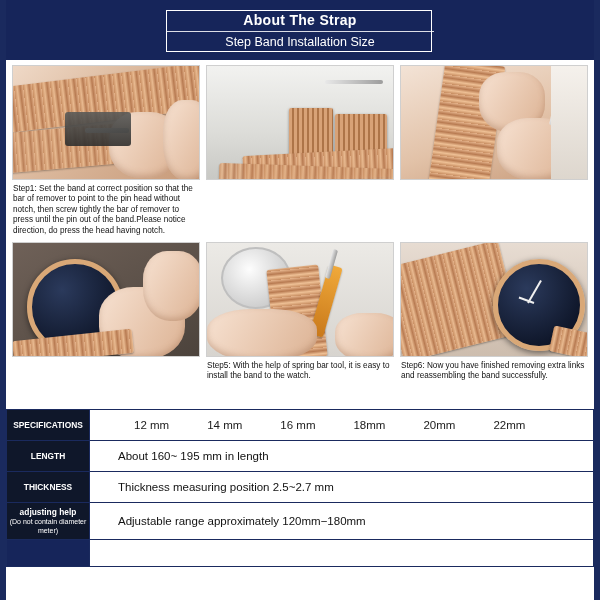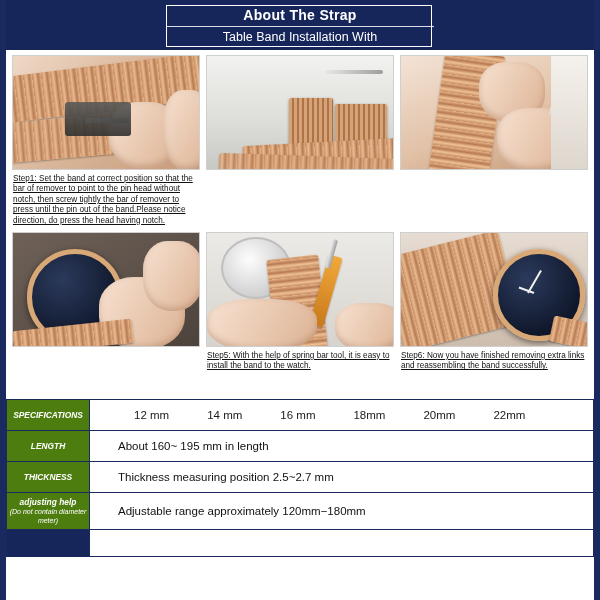--- a/index.html
+++ b/index.html
@@ -20,21 +20,21 @@
     height: 600px;
     border-left: 6px solid #1a2a5e;
     border-right: 6px solid #1a2a5e;
     box-sizing: border-box;
     background: #ffffff;
   }
 
   
   .header {
     position: relative;
-    height: 50px;
+    height: 60px;
     background: #16255a;
     display: flex;
     align-items: center;
     justify-content: center;
   }
   .header-inner {
     position: relative;
     width: 268px;
     text-align: center;
     color: #ffffff;
@@ -91,21 +91,20 @@
     overflow: hidden;
     position: relative;
     background: #d9c9bd;
   }
   .caption {
     font-size: 8.2px;
     line-height: 10.4px;
     padding: 4px 1px 0 1px;
     color: #111;
     min-height: 42px;
-    text-decoration: underline;
   }
 
   
   .bg {
     position: absolute;
     inset: 0;
   }
   .skin-a { background: linear-gradient(135deg,#efd9c7 0%,#dbb89c 45%,#c79a79 100%); }
   .skin-b { background: linear-gradient(160deg,#f3e3d6 0%,#e2c2a8 55%,#c79a79 100%); }
   .grey-a { background: linear-gradient(180deg,#f2f2f0 0%,#dcdcd8 60%,#c8c8c4 100%); }
@@ -181,28 +180,27 @@
     border-collapse: collapse;
     table-layout: fixed;
     font-size: 11px;
   }
   .spec-table td {
     border: 1px solid #1a2a5e;
     vertical-align: middle;
   }
   .spec-label {
     width: 78px;
-    background: #4d7c0f;
+    background: #0f172a;
     color: #ffffff;
     text-align: center;
     font-size: 8.4px;
     font-weight: bold;
     line-height: 10px;
     padding: 4px 2px;
-    font-style: italic;
   }
   .spec-label small {
     font-size: 7px;
     font-weight: normal;
     display: block;
     line-height: 9px;
   }
   .spec-value {
     padding: 9px 10px 9px 28px;
     font-size: 11.5px;
@@ -228,21 +226,21 @@
 </head>
 <body>
 
 <div class="page">
 
   <div class="header">
     <div class="header-inner">
       <div class="header-frame"></div>
       <div class="header-title">About The Strap</div>
       <div class="header-rule"></div>
-      <div class="header-sub">Table Band Installation With</div>
+      <div class="header-sub">Step Band Installation Size</div>
     </div>
   </div>
 
   <div class="steps">
 
     <div class="row">
 
       <div class="cell">
         <div class="photo">
           <div class="bg skin-a"></div>

